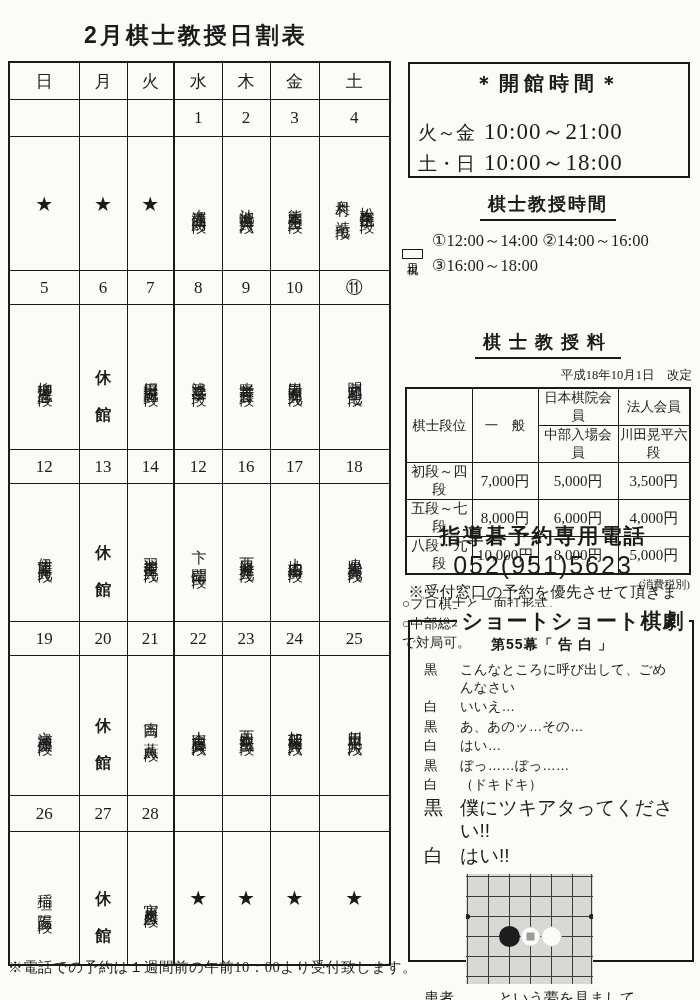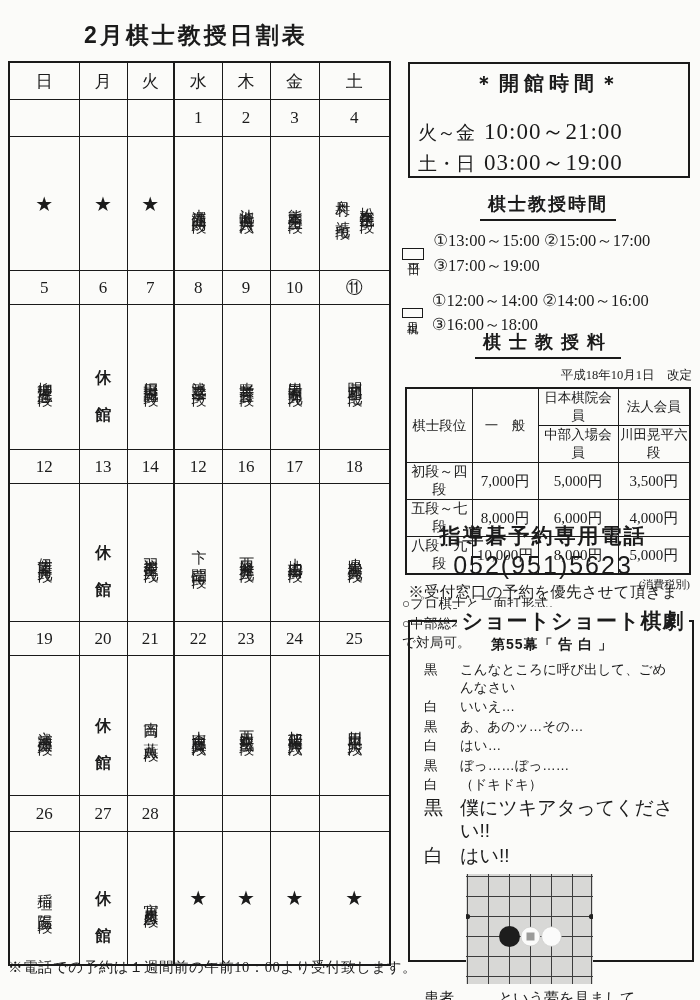--- a/index.html
+++ b/index.html
@@ -258,33 +258,26 @@
   <div class="cal-note">※電話での予約は１週間前の午前10：00より受付致します。</div>
 
   <div class="hours-box">
     <div class="hours-title">＊開館時間＊</div>
     <div class="hours-row">
       <span class="hours-days">火～金</span>
       <span class="hours-time">10:00～21:00</span>
     </div>
     <div class="hours-row">
       <span class="hours-days">土・日</span>
-      <span class="hours-time">03:00～19:00</span>
+      <span class="hours-time">10:00～18:00</span>
     </div>
   </div>
 
   <div class="teach">
     <div class="sec-title"><span>棋士教授時間</span></div>
-    <div class="teach-group">
-      <div class="dtype-box">平日</div>
-      <div class="teach-lines">
-        <div>①13:00～15:00 ②15:00～17:00</div>
-        <div>③17:00～19:00</div>
-      </div>
-    </div>
     <div class="teach-group">
       <div class="dtype-box small">土日祝</div>
       <div class="teach-lines">
         <div>①12:00～14:00 ②14:00～16:00</div>
         <div>③16:00～18:00</div>
       </div>
     </div>
   </div>
 
   <div class="fees">

